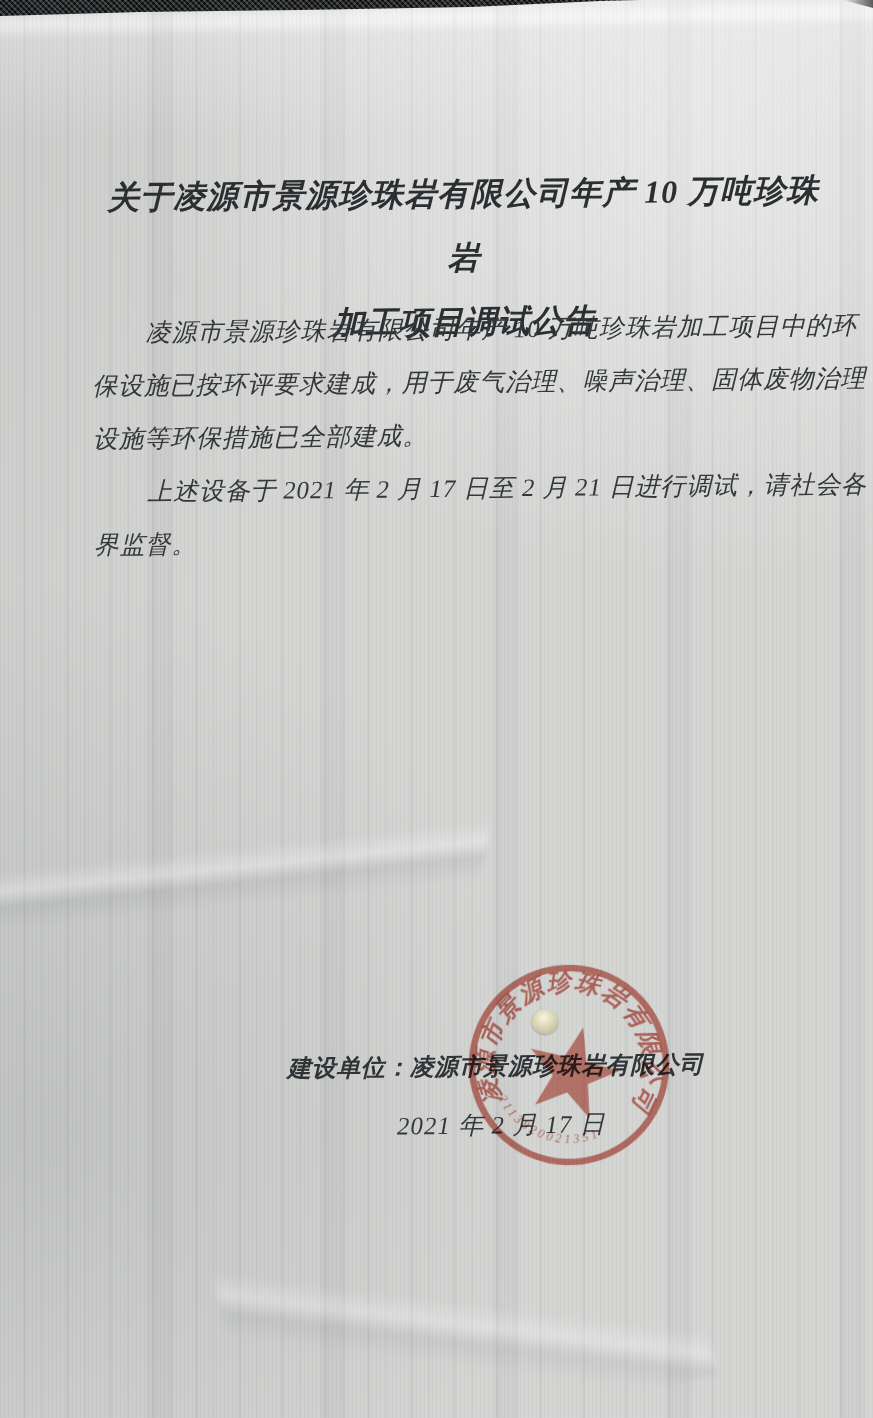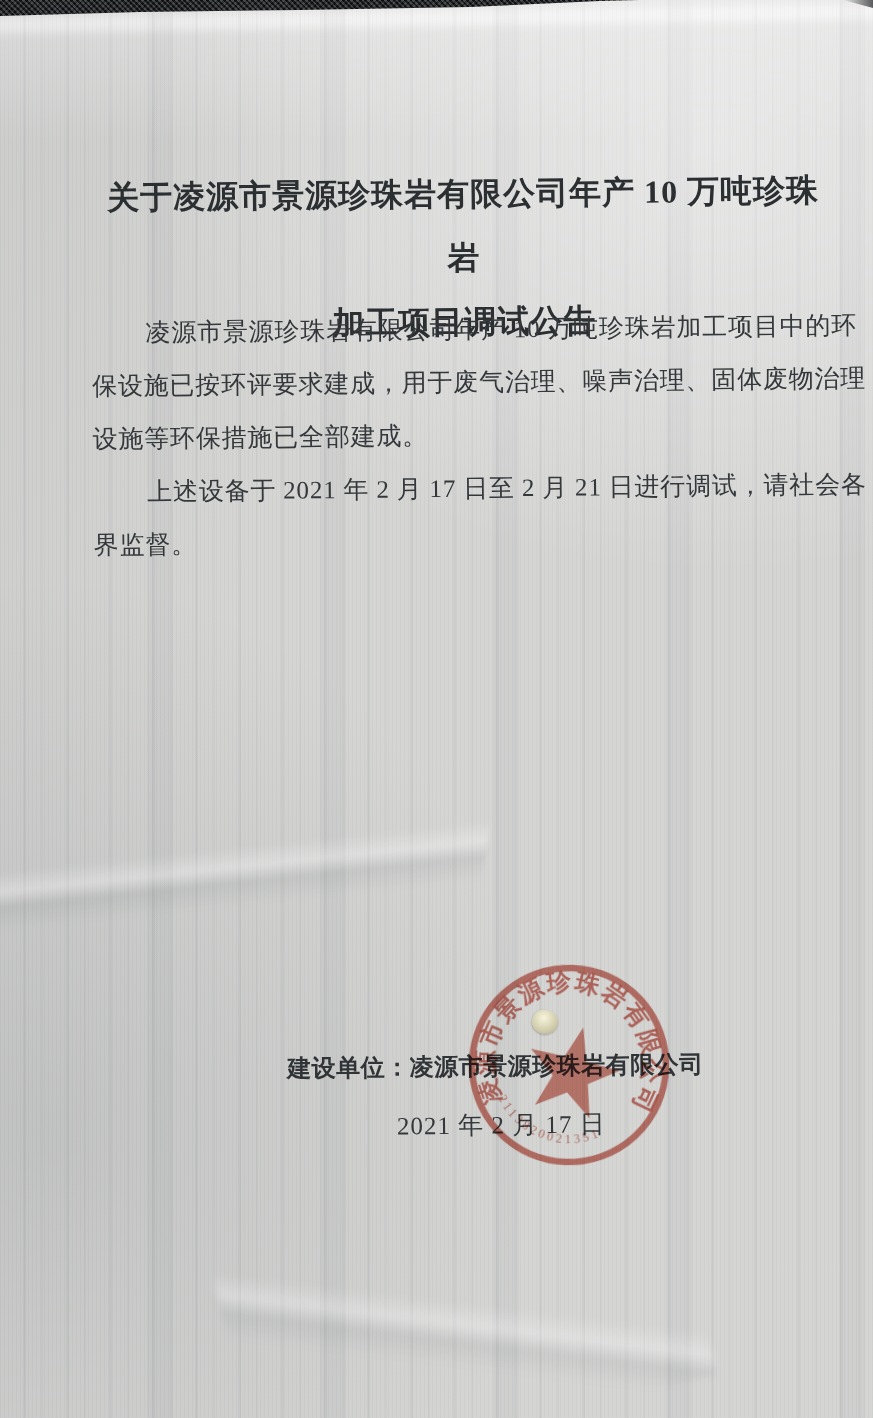--- a/index.html
+++ b/index.html
@@ -1,18 +1,19 @@
 <!DOCTYPE html>
 <html><head>
 <meta charset="utf-8">
 <style>
   html,body{margin:0;padding:0;background:#111;}
   .photo{
     position:relative; width:873px; height:1418px; overflow:hidden;
     font-family:"Liberation Serif","DejaVu Serif",serif;
+    font-style:italic;
   }
   
   .surface{
     position:absolute; inset:0;
     background:
       repeating-linear-gradient(45deg, rgba(0,0,0,.45) 0 2px, rgba(120,124,128,.25) 2px 4px),
       repeating-linear-gradient(-45deg, rgba(0,0,0,.4) 0 2px, rgba(90,94,98,.3) 2px 4px),
       #2b2d2f;
   }
   

